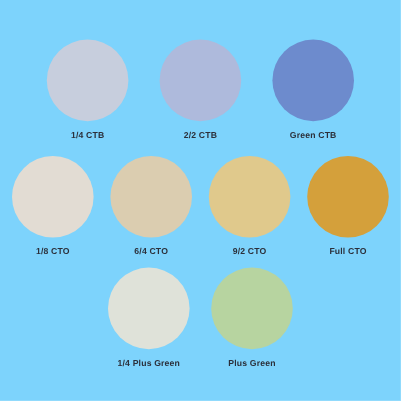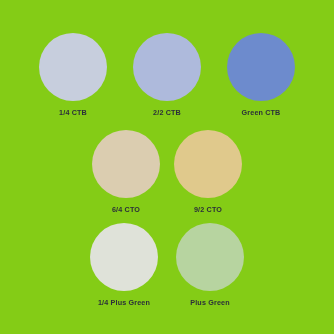--- a/index.html
+++ b/index.html
@@ -11,21 +11,21 @@
     width: 334px;
     height: 334px;
     background: #ffffff;
     font-family: "Liberation Sans", sans-serif;
     overflow: hidden;
   }
   .swatch-chart {
     position: relative;
     width: 334px;
     height: 334px;
-    background: #84cc16;
+    background: #7dd3fc;
   }
   .swatch-row {
     position: absolute;
     left: 0;
     width: 334px;
     display: flex;
     flex-direction: row;
     align-items: flex-start;
     justify-content: center;
   }
@@ -74,26 +74,34 @@
       <span class="swatch-label" style="color: rgb(43, 47, 58);">2/2 CTB</span>
     </div>
     <div class="swatch-cell">
       <span class="swatch-disc" style="background-color: rgb(109, 139, 205);"></span>
       <span class="swatch-label" style="color: rgb(43, 47, 58);">Green CTB</span>
     </div>
   </div>
 
   <div class="swatch-row row-cto">
     <div class="swatch-cell">
+      <span class="swatch-disc" style="background-color: rgb(226, 220, 211);"></span>
+      <span class="swatch-label" style="color: rgb(43, 47, 58);">1/8 CTO</span>
+    </div>
+    <div class="swatch-cell">
       <span class="swatch-disc" style="background-color: rgb(219, 205, 176);"></span>
       <span class="swatch-label" style="color: rgb(43, 47, 58);">6/4 CTO</span>
     </div>
     <div class="swatch-cell">
       <span class="swatch-disc" style="background-color: rgb(224, 201, 140);"></span>
       <span class="swatch-label" style="color: rgb(43, 47, 58);">9/2 CTO</span>
+    </div>
+    <div class="swatch-cell">
+      <span class="swatch-disc" style="background-color: rgb(212, 160, 59);"></span>
+      <span class="swatch-label" style="color: rgb(43, 47, 58);">Full CTO</span>
     </div>
   </div>
 
   <div class="swatch-row row-green">
     <div class="swatch-cell">
       <span class="swatch-disc" style="background-color: rgb(223, 226, 217);"></span>
       <span class="swatch-label" style="color: rgb(43, 47, 58);">1/4 Plus Green</span>
     </div>
     <div class="swatch-cell">
       <span class="swatch-disc" style="background-color: rgb(183, 212, 160);"></span>

